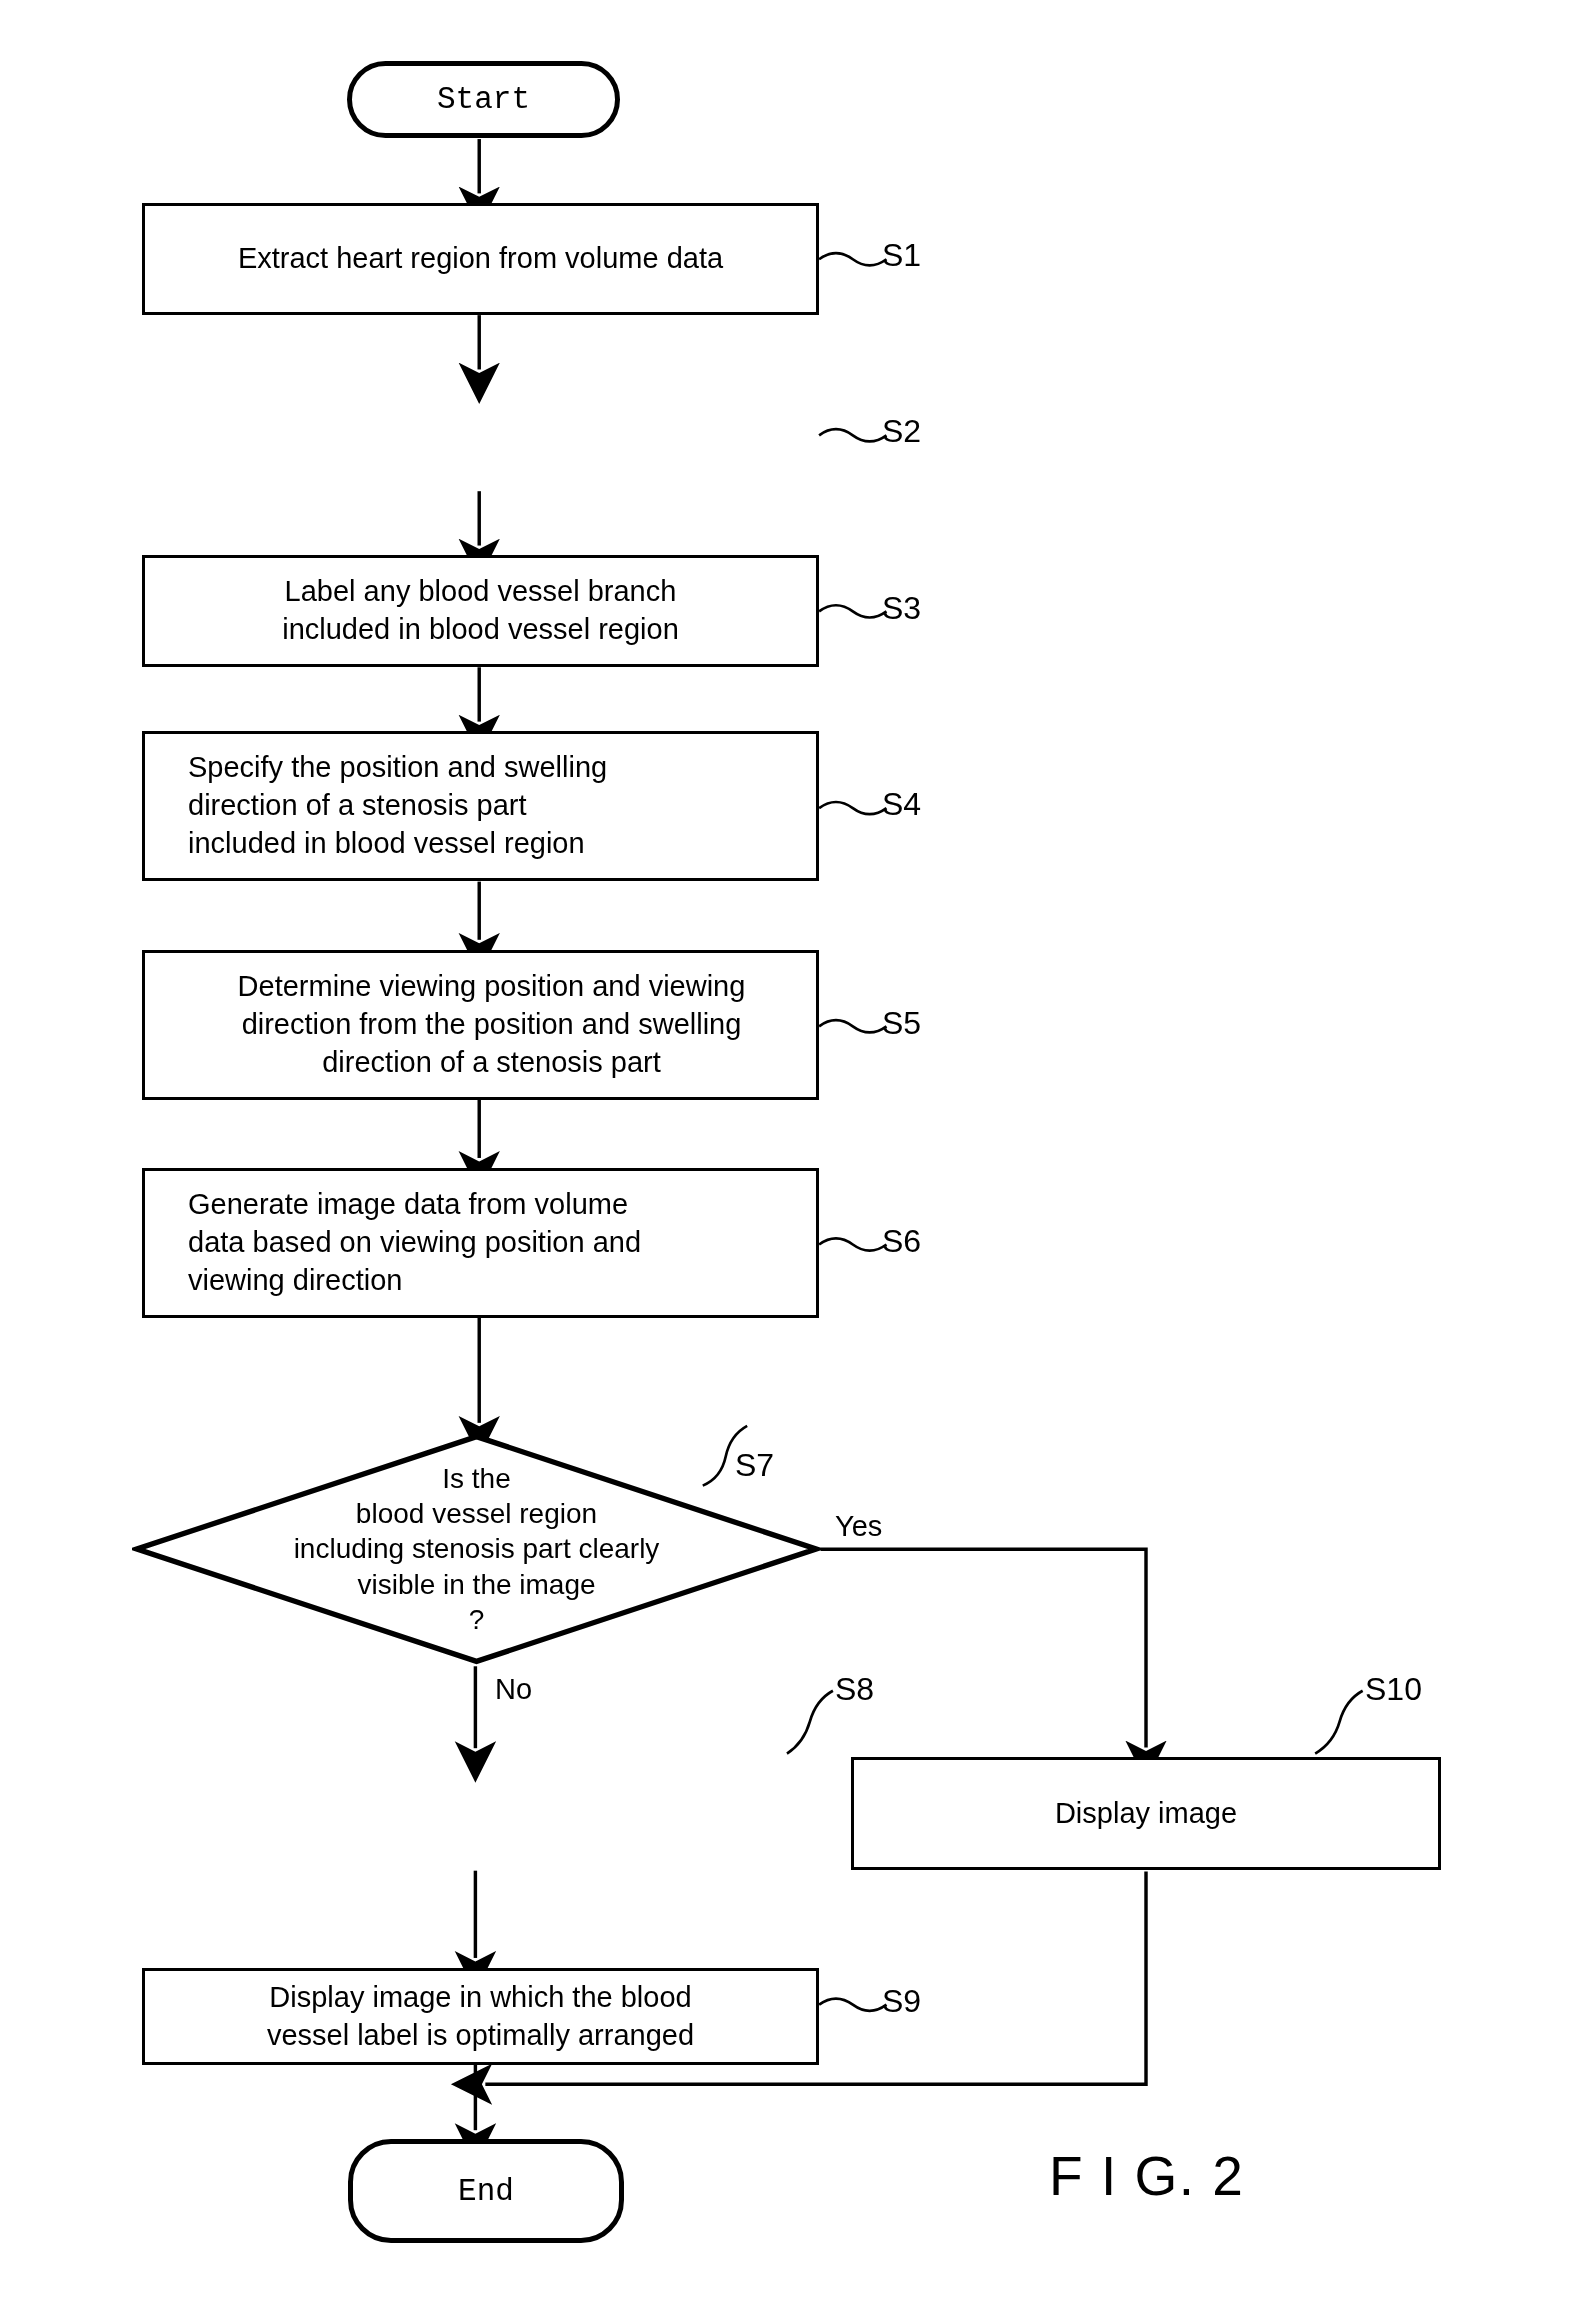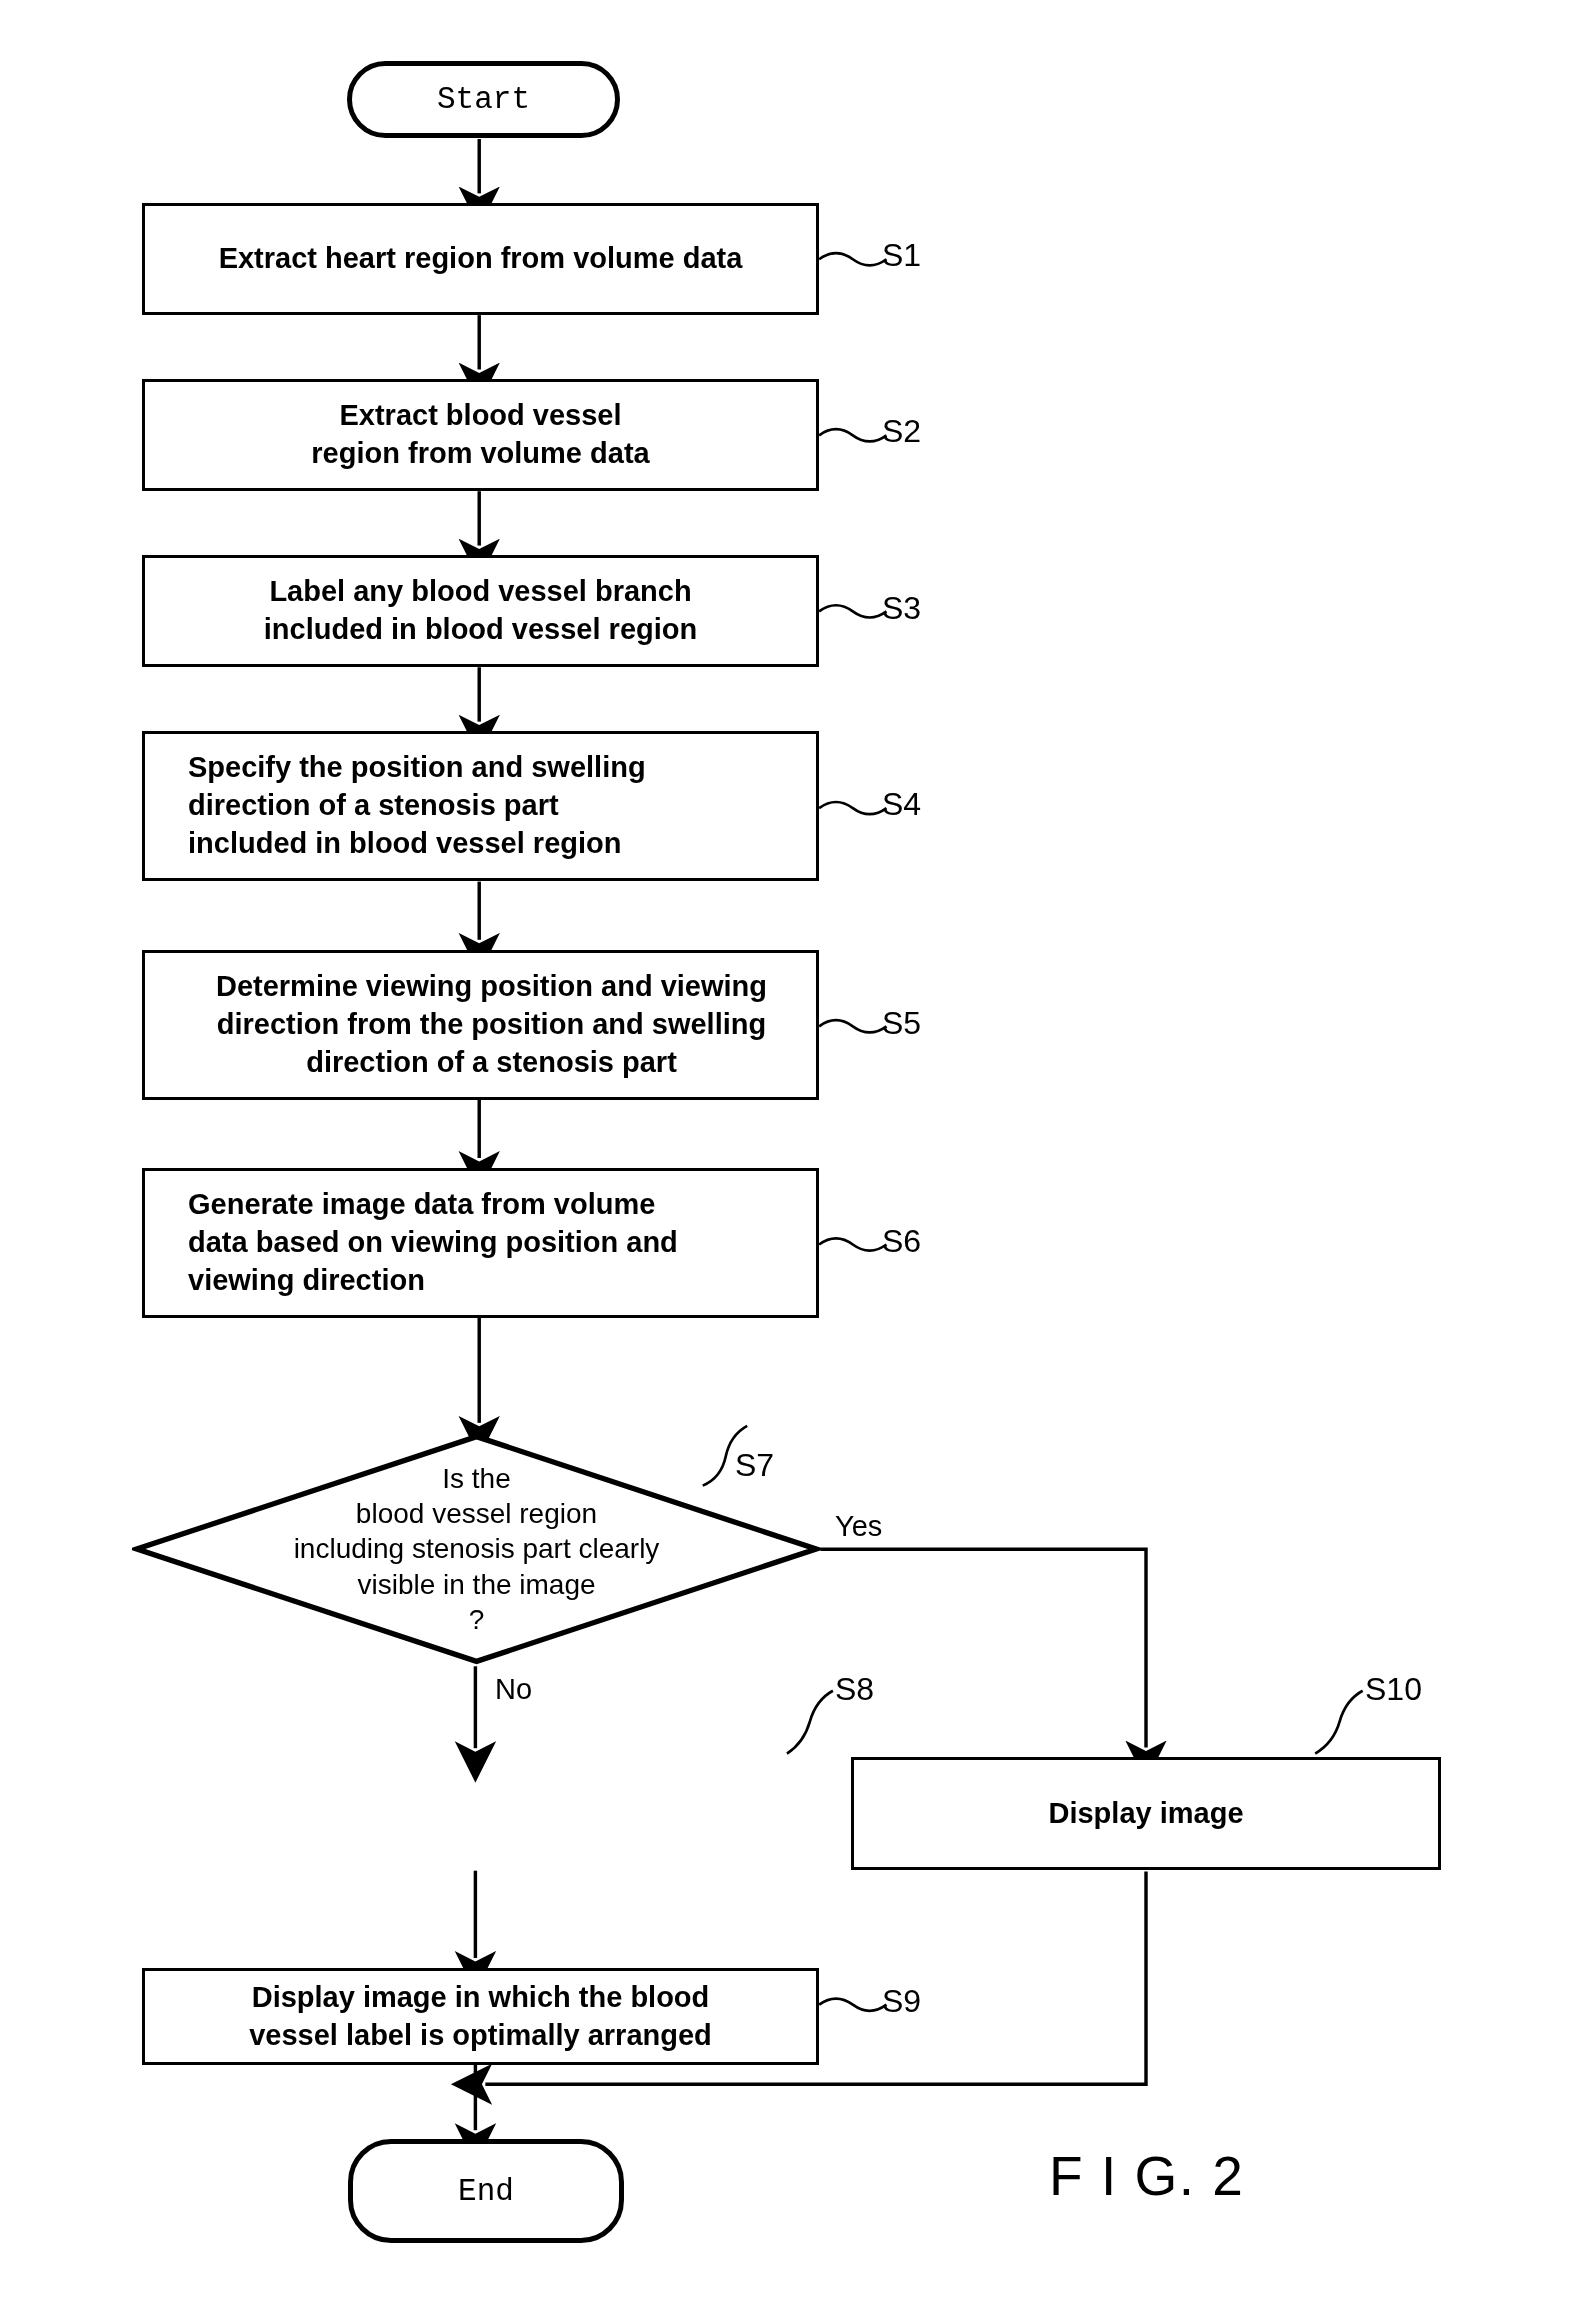--- a/index.html
+++ b/index.html
@@ -1,20 +1,20 @@
 <!DOCTYPE html>
 <html style="font-size:12.3px"><head>
 <meta charset="utf-8">
 <style>
   html,body{margin:0;padding:0;background:#ffffff;}
   body{width:1577px;height:2319px;font-family:"Liberation Sans",sans-serif;color:#000;}
   #stage{position:relative;width:1577px;height:2319px;overflow:hidden;background:#fff;}
   svg.lines{position:absolute;left:0;top:0;width:1577px;height:2319px;pointer-events:none;}
   .node{position:absolute;box-sizing:border-box;background:#fff;}
-  .pbox{border:3.8px solid #000;display:flex;align-items:center;font-weight:bold;}
+  .pbox{border:3.8px solid #000;display:flex;align-items:center;}
   .pbox .txt{width:100%;font-size:29px;line-height:1.30;}
   .center .txt{text-align:center;}
   .indent .txt{text-align:left;padding-left:43px;}
   .indent2 .txt{text-align:center;padding-left:22px;}
   .pill{border:5.4px solid #000;border-radius:43px;display:flex;align-items:center;justify-content:center;}
   .pill .txt{font-size:31px;font-family:Liberation Mono, monospace;}
   .diamond-wrap{position:absolute;}
   .diamond-txt{position:absolute;left:0;top:0;width:100%;height:100%;
       display:flex;flex-direction:column;align-items:center;justify-content:center;
       font-size:28px;line-height:1.26;text-align:center;}
@@ -81,26 +81,20 @@
     <span class="txt">Start</span>
   </div>
 
   <div class="node pbox center" style="left:142px;top:203px;width:677px;height:112px;">
     <div class="txt">
       <div>Extract heart region from volume data</div>
     </div>
   </div>
   <div class="steplabel" style="left:882px;top:237px;">S1</div>
 
-  <div class="node pbox center" style="left:142px;top:379px;width:677px;height:112px;">
-    <div class="txt">
-      <div>Extract blood vessel</div>
-      <div>region from volume data</div>
-    </div>
-  </div>
   <div class="steplabel" style="left:882px;top:413px;">S2</div>
 
   <div class="node pbox center" style="left:142px;top:555px;width:677px;height:112px;">
     <div class="txt">
       <div>Label any blood vessel branch</div>
       <div>included in blood vessel region</div>
     </div>
   </div>
   <div class="steplabel" style="left:882px;top:590px;">S3</div>
 

